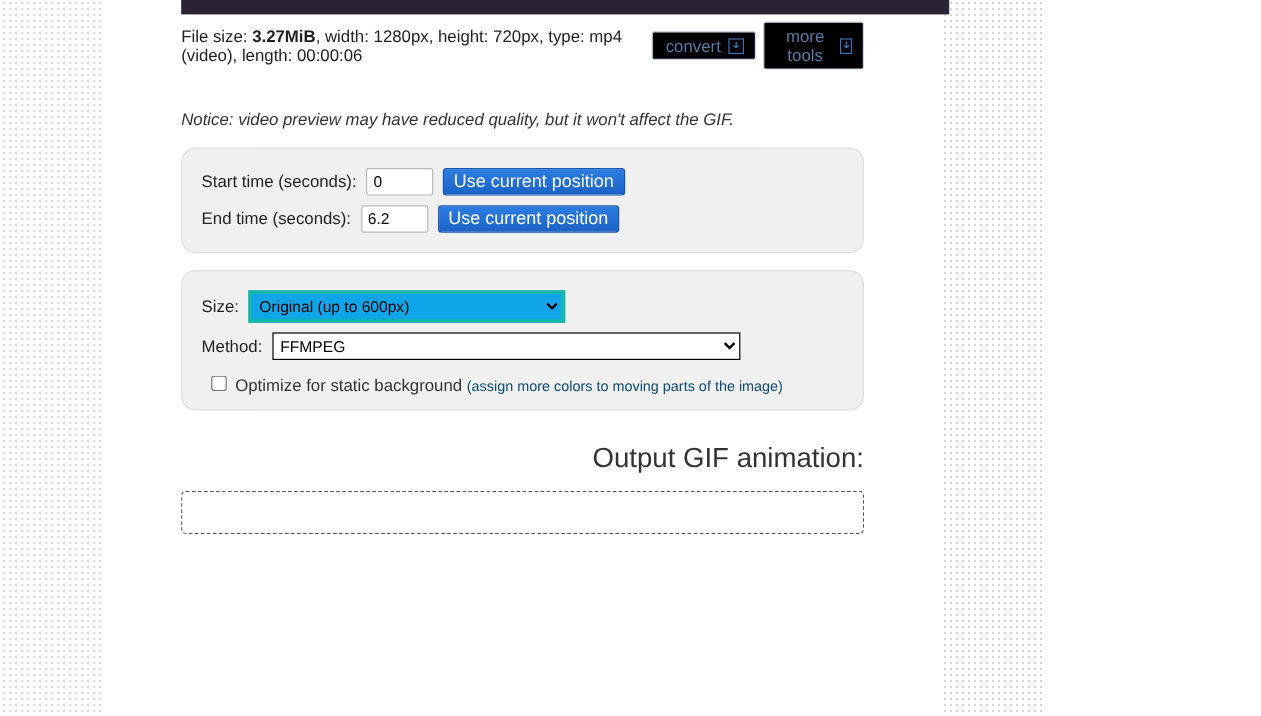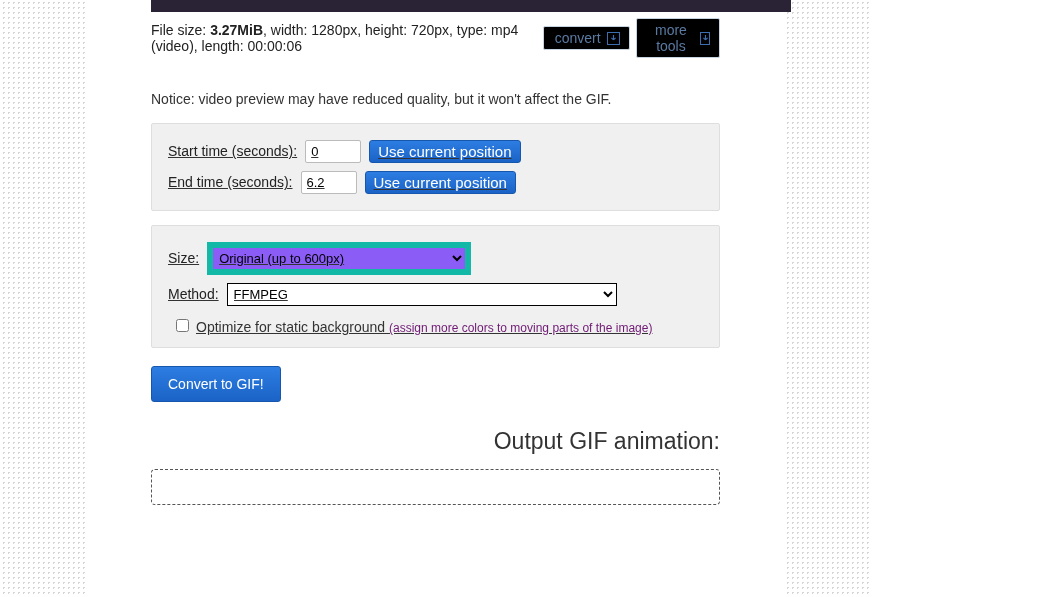--- a/index.html
+++ b/index.html
@@ -71,29 +71,28 @@
     align-items: center;
     justify-content: center;
   }
   .btn-light .sq-icon svg { display:block; }
   .notice {
     margin-top: 32px;
     line-height: 1.35;
     color: #333;
     font-size: 14px;
   }
-  .notice p { margin: 0 0 4px 0; }
+  .notice p { margin: 0 0 4px 0; font-style: italic; }
   .notice a { color: #3b6fb0; text-decoration: none; cursor:pointer; }
   .panel {
     background: #f0f0f0;
     border: 1px solid #dedede;
     padding: 12px 16px;
     margin-top: 14px;
-    border-radius: 2px;
-    text-decoration: underline;
+    border-radius: 12px;
   }
   .panel .row {
     display: flex;
     align-items: center;
     gap: 8px;
     padding: 4px 0;
   }
   .panel label { color: #222; }
   input[type="text"] {
     width: 44px;
@@ -109,39 +108,39 @@
     color: #fff;
     border: 1px solid #1657ad;
     padding: 2px 8px;
     font-size: 15px;
     border-radius: 3px;
     cursor: pointer;
     text-align: center;
   }
   select {
     padding: 2px 2px;
-    border: 6px solid #14b8a6;
-    background: #8b5cf6;
+    border: 3px solid #14b8a6;
+    background: #0ea5e9;
     font-size: 13px;
     font-family: inherit;
   }
   #sel-size { width: 264px; }
   #sel-fps  { width: 153px; }
   #sel-method {
     width: 390px;
     border: 1.5px solid #000;
     background: #fff;
   }
   .checkbox-row {
     display: flex;
     align-items: baseline;
     gap: 4px;
     padding: 6px 0 0 4px;
   }
-  .hint { color: #701a75; font-size: 12px; }
+  .hint { color: #0c4a6e; font-size: 12px; }
   .btn-convert {
     background: #1b63c6;
     background: linear-gradient(#2d7de2, #1b63c6);
     color: #fff;
     border: 1px solid #1657ad;
     padding: 9px 16px;
     font-size: 14px;
     border-radius: 3px;
     cursor: pointer;
     margin-top: 18px;
@@ -223,20 +222,19 @@
         </select>
       </div>
       <div class="checkbox-row">
         <input type="checkbox" style="">
         <span>
           <span>Optimize for static background </span><span class="hint">(assign more colors to moving parts of the image)</span>
         </span>
       </div>
     </div>
 
-    <button class="btn-convert">Convert to GIF!</button>
 
     <h2 class="output-h">Output GIF animation:</h2>
 
     <div class="output-box"></div>
 
   </div>
 </div>
 
 </body></html>

